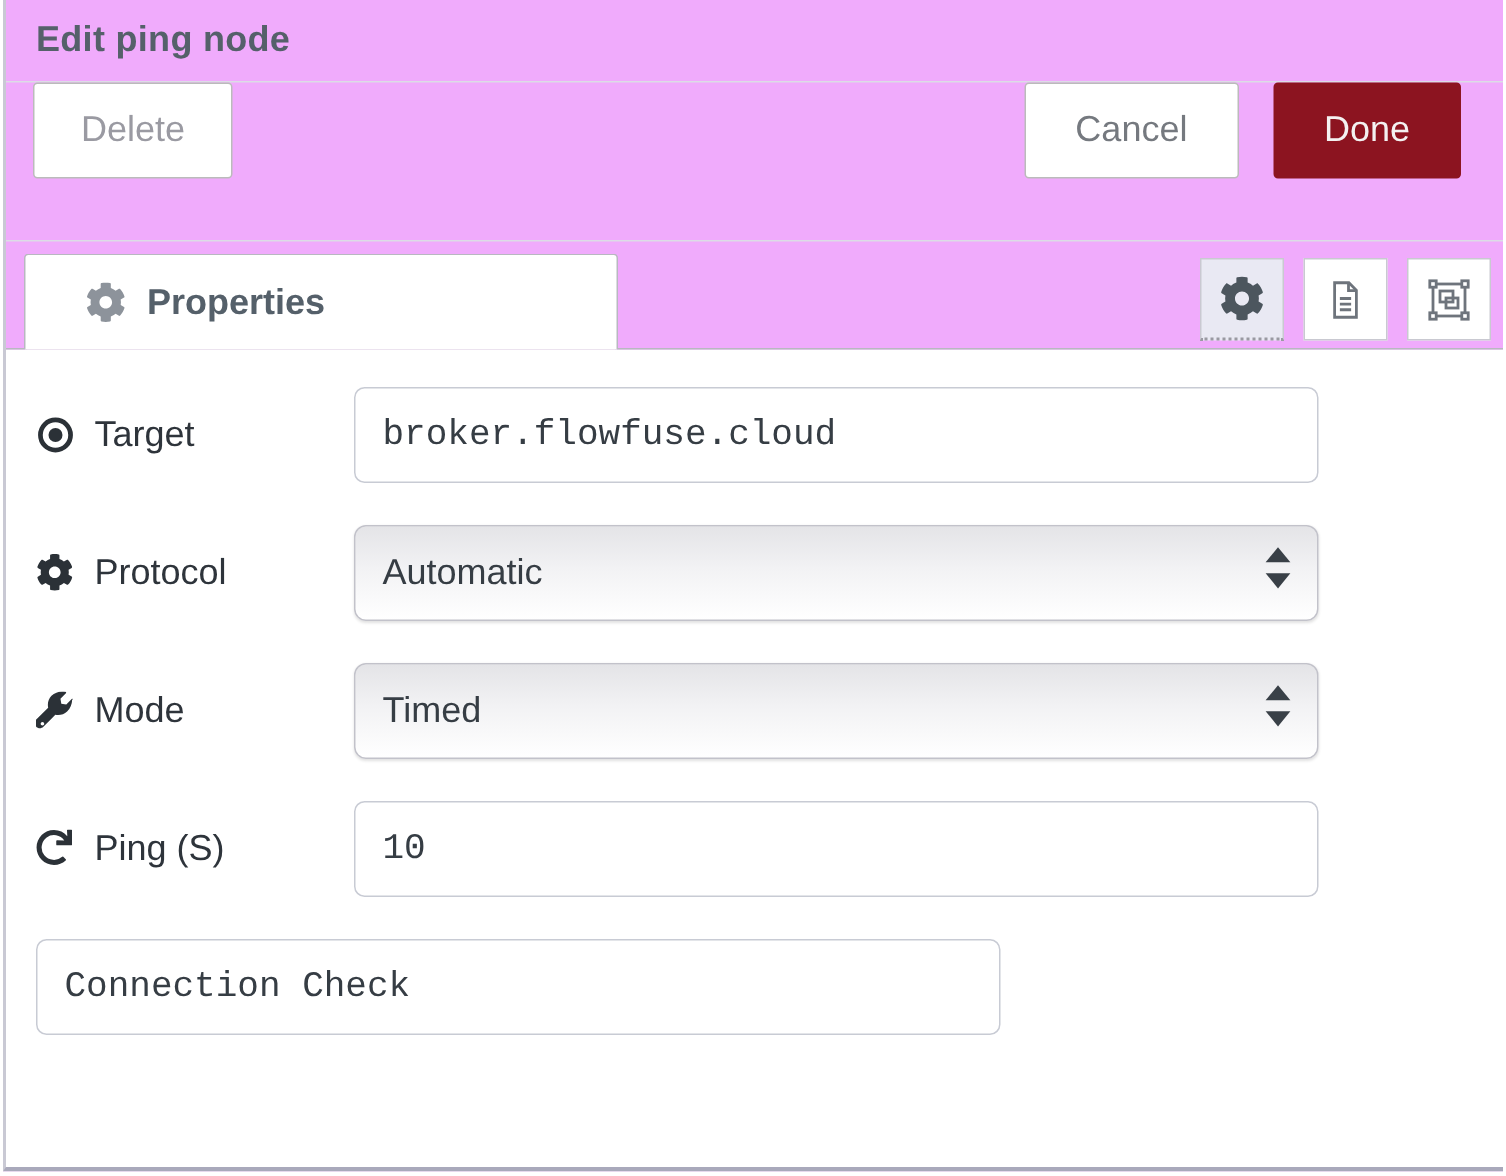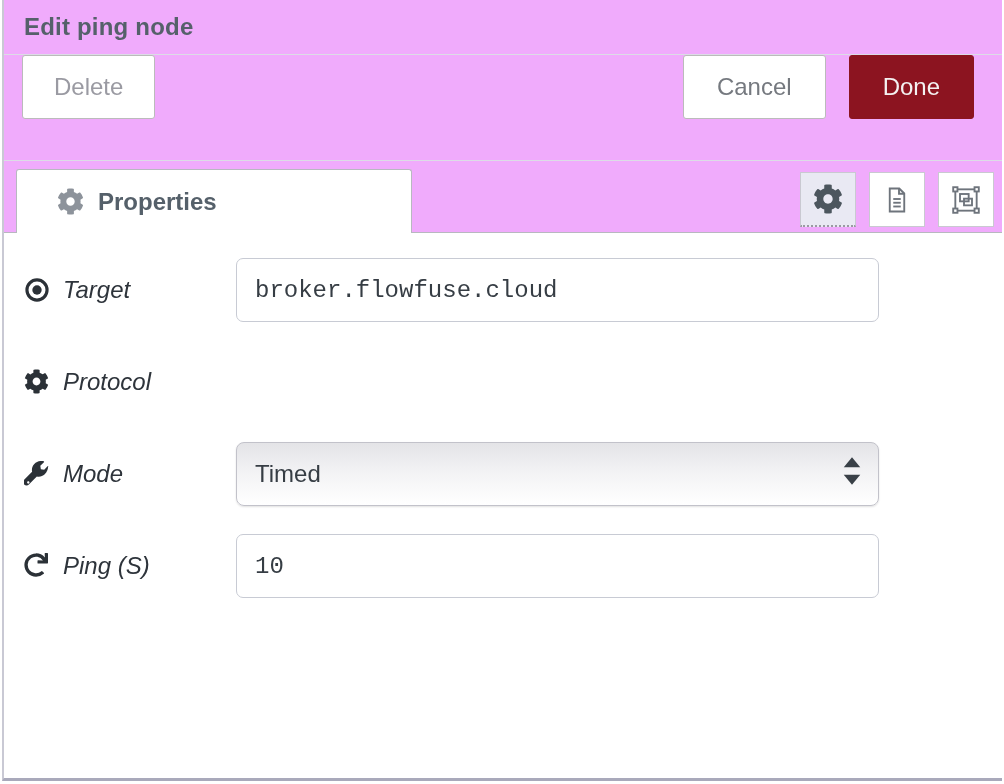--- a/index.html
+++ b/index.html
@@ -142,21 +142,20 @@
     padding-left: 20px;
   }
   .form-label {
     width: 212px;
     flex: 0 0 212px;
     display: flex;
     align-items: center;
     gap: 13px;
     font-size: 24px;
     color: #2e343b;
-    font-style: italic;
   }
   .form-label .lbl-icon { width: 26px; height: 26px; color: #2b3137; flex: 0 0 26px; }
   .form-field { width: 643px; flex: 0 0 643px; position: relative; }
 
   .text-input {
     width: 100%;
     height: 64px;
     box-sizing: border-box;
     border: 1px solid #c8cbd4;
     border-radius: 7px;
@@ -271,20 +270,31 @@
 
     <div class="form-row">
       <div class="form-label">
         <span class="lbl-icon">
           <svg width="25" height="25" viewBox="0 0 512 512" fill="currentColor">
               <path d="M487.4 315.7l-42.6-24.6c4.3-23.2 4.3-47 0-70.2l42.6-24.6c4.9-2.8 7.1-8.6 5.5-14-11.1-35.6-30-67.8-54.7-94.6-3.8-4.1-10-5.1-14.8-2.3L380.8 110c-17.9-15.4-38.5-27.3-60.8-35.1V25.8c0-5.6-3.9-10.5-9.4-11.7-36.7-8.2-74.3-7.8-109.2 0-5.5 1.2-9.4 6.1-9.4 11.7V75c-22.2 7.9-42.8 19.8-60.8 35.1L88.7 85.5c-4.9-2.8-11-1.9-14.8 2.3-24.7 26.7-43.6 58.9-54.7 94.6-1.7 5.4.6 11.2 5.5 14L67.3 221c-4.3 23.2-4.3 47 0 70.2l-42.6 24.6c-4.9 2.8-7.1 8.6-5.5 14 11.1 35.6 30 67.8 54.7 94.6 3.8 4.1 10 5.1 14.8 2.3l42.6-24.6c17.9 15.4 38.5 27.3 60.8 35.1v49.2c0 5.6 3.9 10.5 9.4 11.7 36.7 8.2 74.3 7.8 109.2 0 5.5-1.2 9.4-6.1 9.4-11.7v-49.2c22.2-7.9 42.8-19.8 60.8-35.1l42.6 24.6c4.9 2.8 11 1.9 14.8-2.3 24.7-26.7 43.6-58.9 54.7-94.6 1.5-5.5-.7-11.3-5.6-14.1zM256 336c-44.1 0-80-35.9-80-80s35.9-80 80-80 80 35.9 80 80-35.9 80-80 80z"></path>
             </svg>
         </span>
         <span>Protocol</span>
       </div>
+      <div class="form-field">
+        <div class="select-box">
+          <span>Automatic</span>
+          <span class="select-arrows">
+            <svg width="22" height="34" viewBox="0 0 24 36" fill="currentColor">
+                <path d="M12 3 L21 14 H3 Z"></path>
+                <path d="M12 33 L3 22 H21 Z"></path>
+              </svg>
+          </span>
+        </div>
+      </div>
     </div>
 
     <div class="form-row">
       <div class="form-label">
         <span class="lbl-icon">
           <svg width="25" height="25" viewBox="0 0 512 512" fill="currentColor">
               <path d="M507.73 109.1c-2.24-9.03-13.54-12.09-20.12-5.51l-74.36 74.36-67.88-11.31-11.31-67.88 74.36-74.36c6.62-6.62 3.43-17.9-5.66-20.16C336.58-12.45 262.2 8.5 211.03 59.67c-42.39 42.39-57.12 104.72-44.95 161.25l-52.42 52.42-110.5 110.5c-26.9 26.9-26.9 70.52 0 97.42s70.52 26.9 97.42 0l110.5-110.5 52.42-52.42c56.53 12.17 118.86-2.56 161.25-44.95 51.17-51.17 72.12-125.55 66.98-164.29zM88 464c-13.25 0-24-10.75-24-24 0-13.26 10.75-24 24-24s24 10.74 24 24c0 13.25-10.75 24-24 24z"></path>
             </svg>
         </span>
         <span>Mode</span>
@@ -310,16 +320,19 @@
             </svg>
         </span>
         <span>Ping (S)</span>
       </div>
       <div class="form-field">
         <input class="text-input" type="text" value="10" style="">
       </div>
     </div>
 
     <div class="form-row">
+      <div class="form-field">
+        <input class="text-input" type="text" value="Connection Check" style="">
+      </div>
     </div>
 
   </div>
 </div>
 
 </body></html>

